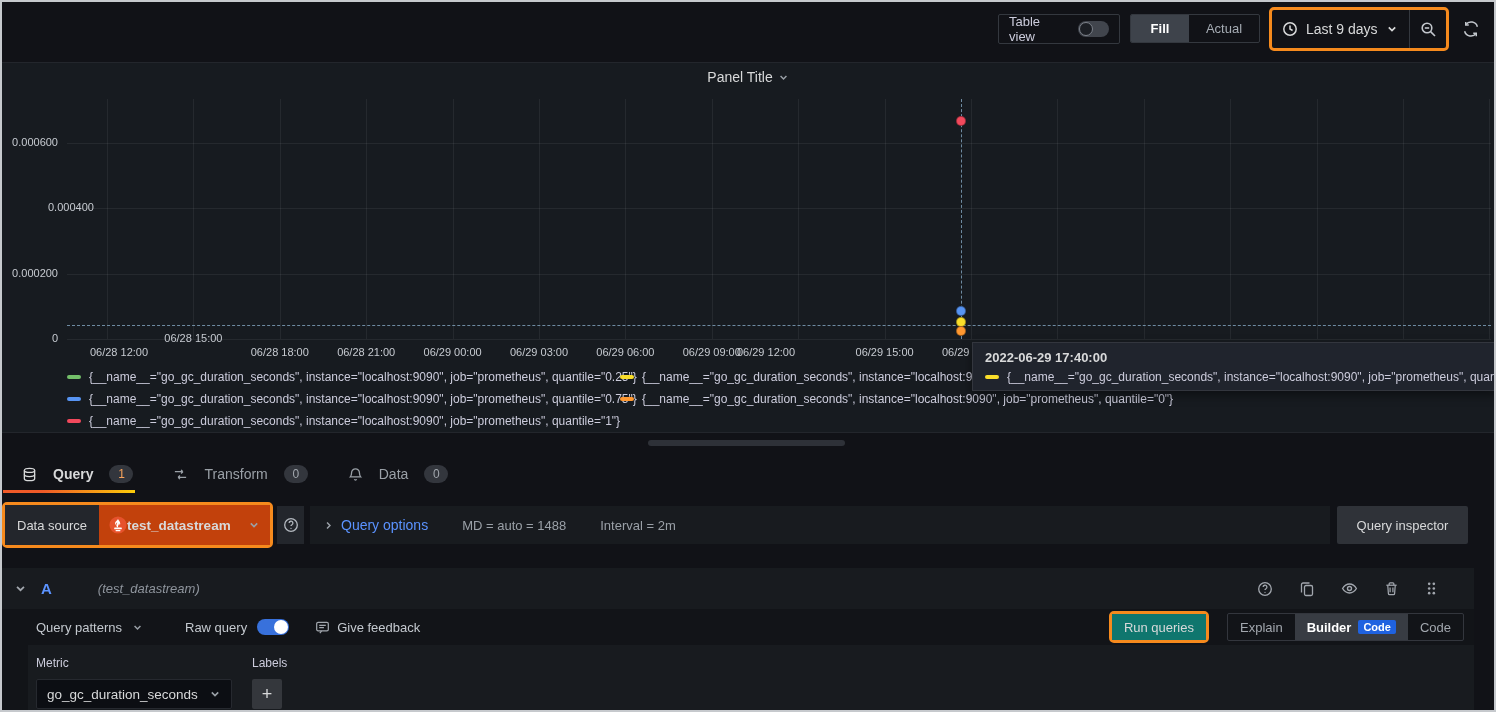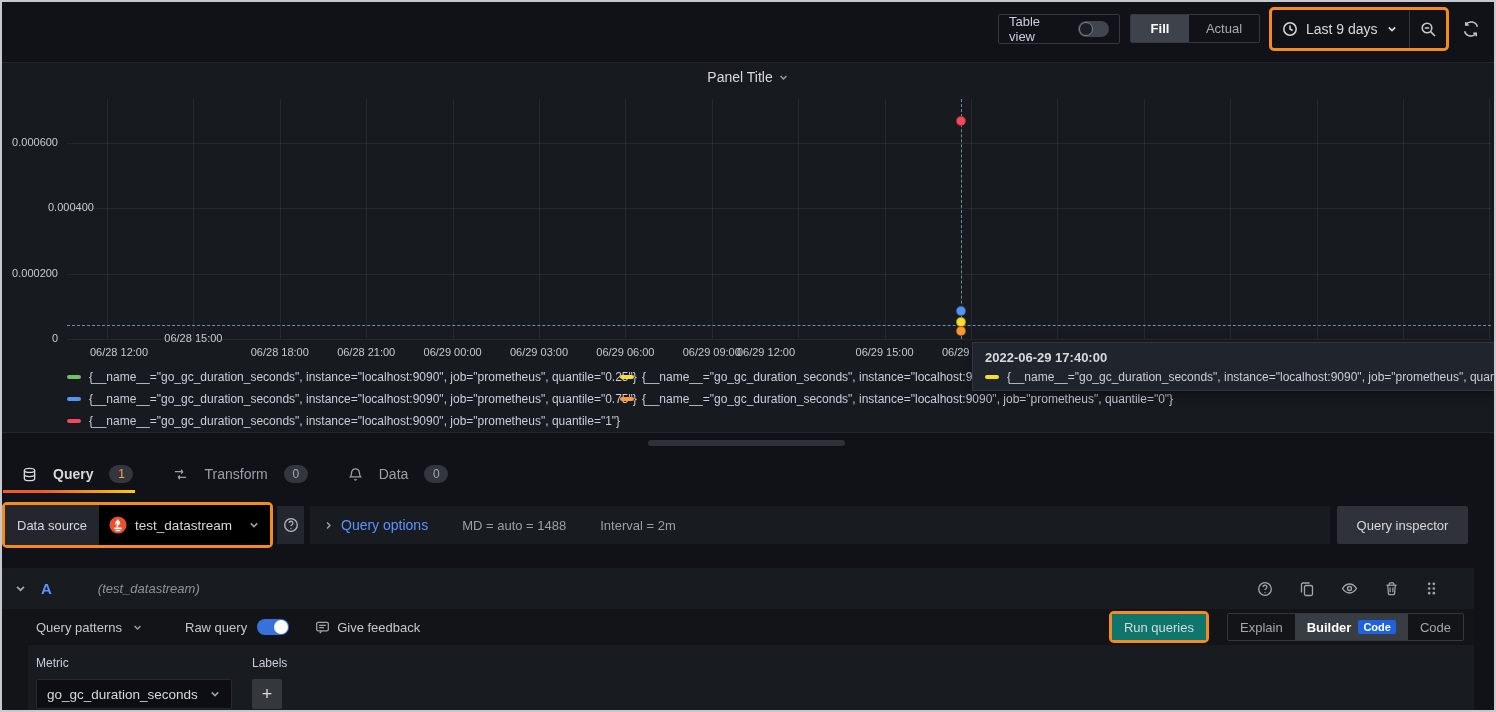--- a/index.html
+++ b/index.html
@@ -59,21 +59,21 @@
   .tab.active .tab-label { font-weight:bold; }
   .tab.active::after { content:""; position:absolute; left:-19px; right:-2px; bottom:0; height:3px;
                        background:linear-gradient(90deg,#f05a28 30%,#fbca0a 99%); }
   .badge { min-width:24px; height:18px; border-radius:9px; background:#33363d; color:#a2a7ae; font-size:12px;
            display:flex; align-items:center; justify-content:center; padding:0 8px; }
   .tab.active .badge { color:#f8a35c; }
 
   
   .ds-annot { left:2px; top:502px; width:271px; height:46px; display:flex; align-items:stretch; }
   .ds-label-seg { background:#23262c; padding:12px 12px; font-size:13px; font-weight:500; color:#d8d9da; white-space:nowrap; }
-  .ds-select { flex:1; background:#000000; gap:8px; padding:0 10px; }
+  .ds-select { flex:1; background:#c2410c; padding:0 10px;font-weight:bold; }
   .ds-select .ds-value { font-size:13.5px; color:#d8d9da; flex:1; }
   .help-seg { left:277px; top:506px; width:27px; height:38px; background:#23262c; justify-content:center; color:#b3b8bf; }
   .options-strip { left:310px; top:506px; width:1020px; height:38px; background:#181b1f; padding-left:13px; }
   .qo-chevron { color:#9aa0a7; margin-right:7px; }
   .qo-link { color:#5b93ff; font-size:14px; font-weight:500; }
   .qo-meta { color:#9aa0a7; font-size:13px; margin-left:34px; }
   .qi-btn { left:1337px; top:506px; width:131px; height:38px; background:#2f3238; border-radius:2px; justify-content:center; font-size:13px; font-weight:500; color:#d8d9da; }
 
   
   #query-container { left:0; top:568px; width:1474px; height:144px; background:#181b1f; display:flex; flex-direction:column; }

